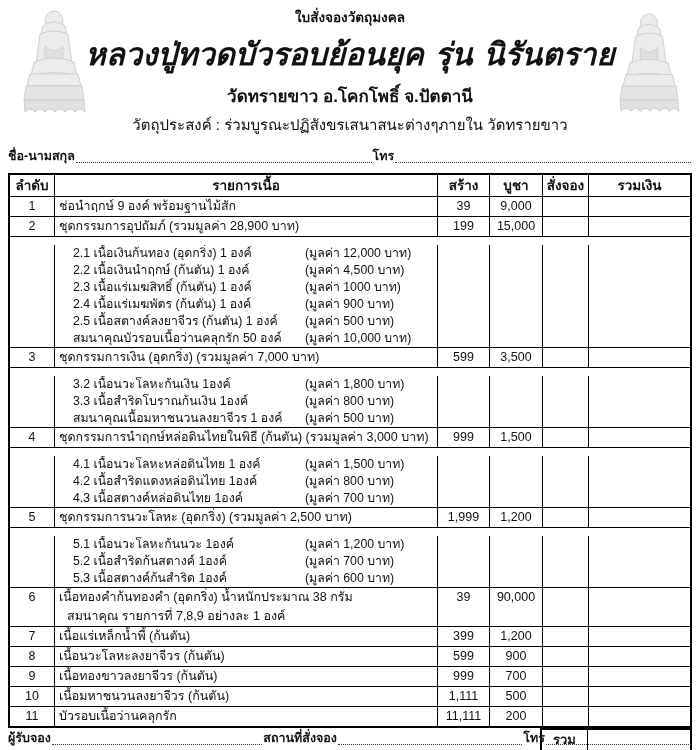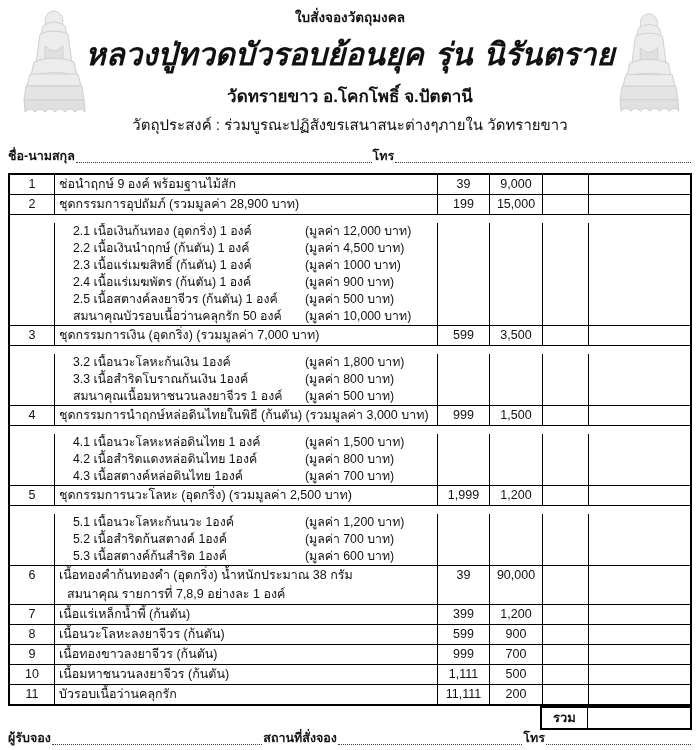--- a/index.html
+++ b/index.html
@@ -109,20 +109,28 @@
   <div class="form-lines">
     <div class="fline">
       <span>ชื่อ-นามสกุล</span>
       <span class="dots n-d1"></span>
       <span>โทร</span>
       <span class="dots n-d2"></span>
     </div>
   </div>
 
   <div class="tbl">
+    <div class="trow hrow">
+      <div class="c c-no">ลำดับ</div>
+      <div class="c c-desc" style="text-align:center;">รายการเนื้อ</div>
+      <div class="c c-made">สร้าง</div>
+      <div class="c c-price">บูชา</div>
+      <div class="c c-order">สั่งจอง</div>
+      <div class="c c-total">รวมเงิน</div>
+    </div>
     <div id="table-body">
         <div class="trow main-row">
           <div class="c c-no">1</div>
           <div class="c c-desc">ช่อนำฤกษ์ 9 องค์ พร้อมฐานไม้สัก</div>
           <div class="c c-made">39</div>
           <div class="c c-price">9,000</div>
           <div class="c c-order"></div>
           <div class="c c-total"></div>
         </div>
         <div class="trow main-row">

